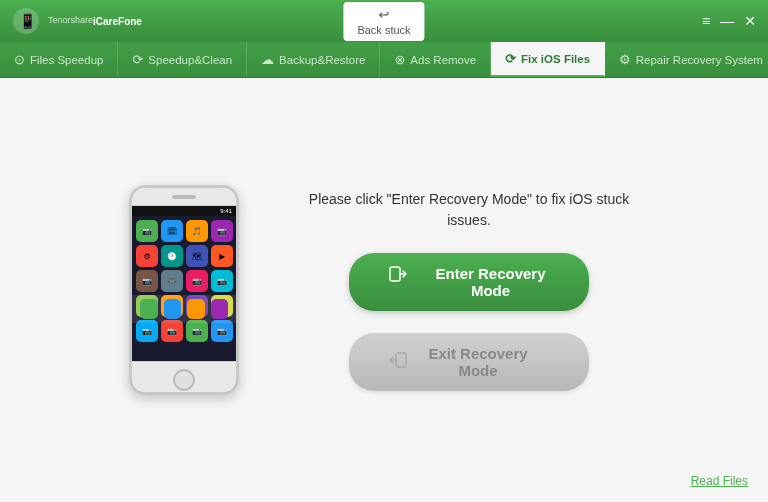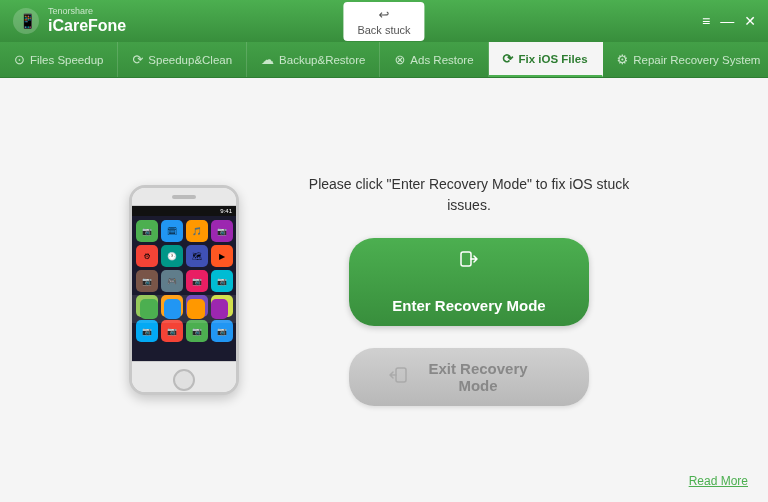--- a/index.html
+++ b/index.html
@@ -25,30 +25,29 @@
       display: flex;
       align-items: center;
       gap: 8px;
     }
     .app-logo {
       width: 28px;
       height: 28px;
     }
     .app-title {
       display: flex;
-      flex-direction: column;
       line-height: 1.1;
     }
     .app-title-top {
       font-size: 9px;
       color: #c8e6c9;
       font-weight: normal;
     }
     .app-title-bottom {
-      font-size: 16px;
+      font-size: 10px;
       color: #fff;
       font-weight: bold;
     }
     .back-home-btn {
       position: absolute;
       left: 50%;
       transform: translateX(-50%);
       background: #fff;
       border: none;
       border-radius: 4px;
@@ -227,26 +226,25 @@
     .enter-recovery-btn {
       background: linear-gradient(to bottom, #4caf50, #388e3c);
       color: #fff;
       border: none;
       border-radius: 25px;
       padding: 12px 40px;
       font-size: 15px;
       font-weight: bold;
       cursor: pointer;
       display: flex;
-      align-items: center;
+      align-items: flex-start;
       gap: 25px;
       width: 240px;
       justify-content: center;
       box-shadow: 0 2px 6px rgba(0,0,0,0.2);
-      flex-direction: column;
     }
     .exit-recovery-btn {
       background: linear-gradient(to bottom, #d0d0d0, #b8b8b8);
       color: #888;
       border: none;
       border-radius: 25px;
       padding: 12px 40px;
       font-size: 15px;
       font-weight: bold;
       cursor: pointer;
@@ -305,21 +303,21 @@
   <div class="nav-item">
     <span class="nav-icon">⟳</span>
     <span>Speedup&amp;Clean</span>
   </div>
   <div class="nav-item">
     <span class="nav-icon">☁</span>
     <span>Backup&amp;Restore</span>
   </div>
   <div class="nav-item">
     <span class="nav-icon">⊗</span>
-    <span>Ads Restore</span>
+    <span>Ads Remove</span>
   </div>
   <div class="nav-item active">
     <span class="nav-icon">⟳</span>
     <span>Fix iOS Files</span>
   </div>
   <div class="nav-item">
     <span class="nav-icon">⚙</span>
     <span>Repair Recovery System</span>
   </div>
 </div>
@@ -390,14 +388,14 @@
       <span class="btn-icon">
         <svg width="18" height="18" viewBox="0 0 18 18" fill="none" xmlns="http://www.w3.org/2000/svg">
           <rect x="7" y="2" width="10" height="14" rx="2" stroke="#aaa" stroke-width="1.5" fill="none"></rect>
           <path d="M7 9H1M4 6L1 9l3 3" stroke="#aaa" stroke-width="1.5" stroke-linecap="round" stroke-linejoin="round"></path>
         </svg>
       </span>
       <span>Exit Recovery Mode</span>
     </button>
   </div>
 
-  <span class="read-more-link">Read More</span>
+  <span class="read-more-link">Read Files</span>
 </div>
 
 </body></html>

